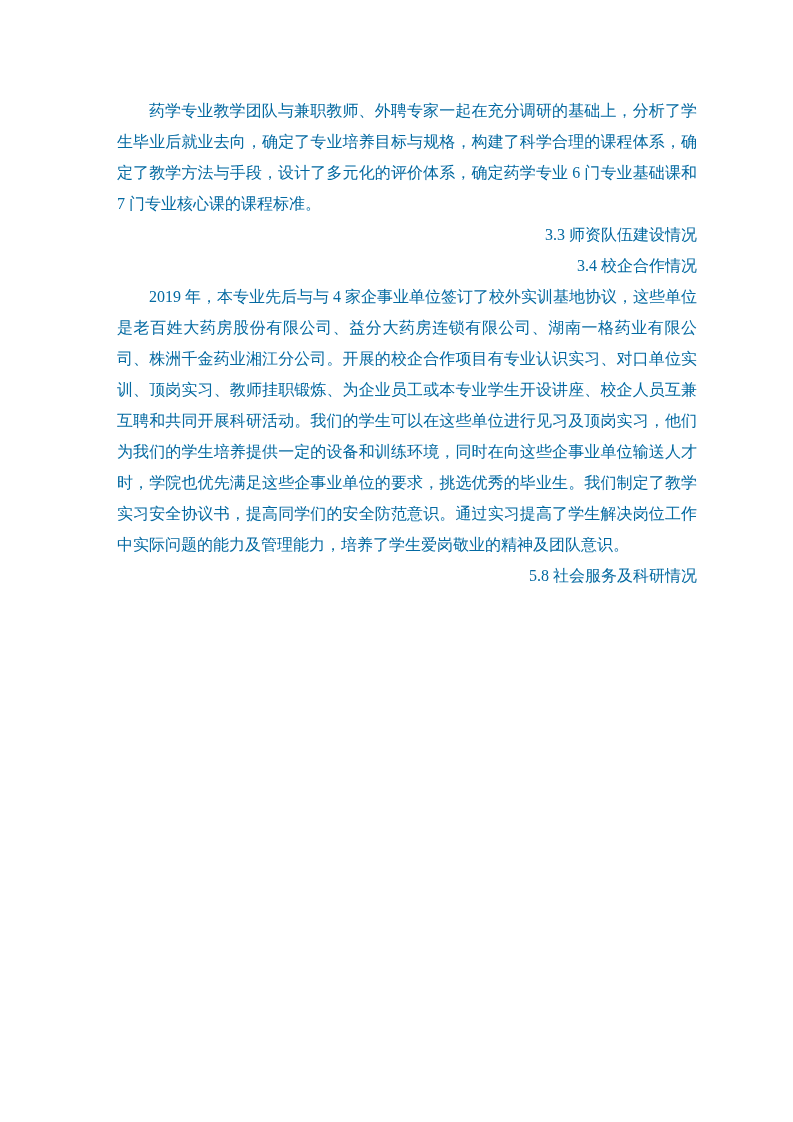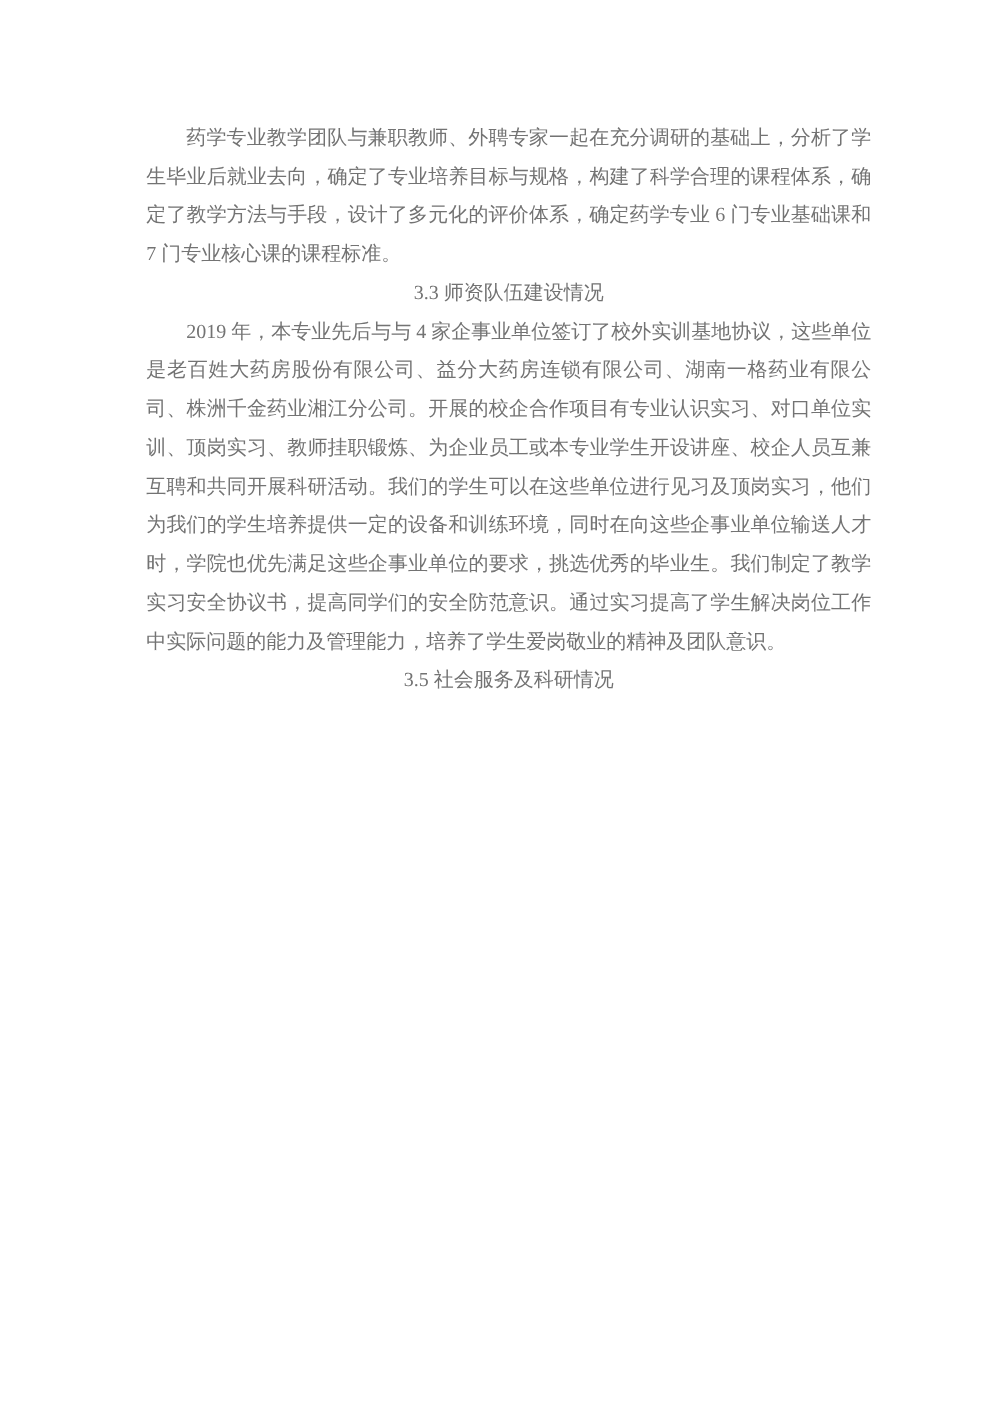--- a/index.html
+++ b/index.html
@@ -10,36 +10,37 @@
   .page {
     position: relative;
     width: 793px;
     height: 1122px;
     background: #ffffff;
     box-sizing: border-box;
     padding: 95px 96px 0 117px;
     font-family: "Liberation Serif", "DejaVu Serif", serif;
     font-size: 16px;
     line-height: 31px;
-    color: #737373;
+    color: #0369a1;
     overflow: hidden;
   }
   .para {
     margin: 0;
     text-indent: 32px;
     text-align: justify;
     text-align-last: left;
   }
   .heading {
     margin: 0;
     text-indent: 0;
-    text-align: center;
+    text-align: right;
   }
 </style>
 </head>
 <body>
 
 <div class="page">
   <p class="para">药学专业教学团队与兼职教师、外聘专家一起在充分调研的基础上，分析了学生毕业后就业去向，确定了专业培养目标与规格，构建了科学合理的课程体系，确定了教学方法与手段，设计了多元化的评价体系，确定药学专业 6 门专业基础课和 7 门专业核心课的课程标准。</p>
   <p class="heading">3.3 师资队伍建设情况</p>
+  <p class="heading">3.4 校企合作情况</p>
   <p class="para">2019 年，本专业先后与与 4 家企事业单位签订了校外实训基地协议，这些单位是老百姓大药房股份有限公司、益分大药房连锁有限公司、湖南一格药业有限公司、株洲千金药业湘江分公司。开展的校企合作项目有专业认识实习、对口单位实训、顶岗实习、教师挂职锻炼、为企业员工或本专业学生开设讲座、校企人员互兼互聘和共同开展科研活动。我们的学生可以在这些单位进行见习及顶岗实习，他们为我们的学生培养提供一定的设备和训练环境，同时在向这些企事业单位输送人才时，学院也优先满足这些企事业单位的要求，挑选优秀的毕业生。我们制定了教学实习安全协议书，提高同学们的安全防范意识。通过实习提高了学生解决岗位工作中实际问题的能力及管理能力，培养了学生爱岗敬业的精神及团队意识。</p>
-  <p class="heading">3.5 社会服务及科研情况</p>
+  <p class="heading">5.8 社会服务及科研情况</p>
 </div>
 
 </body></html>

